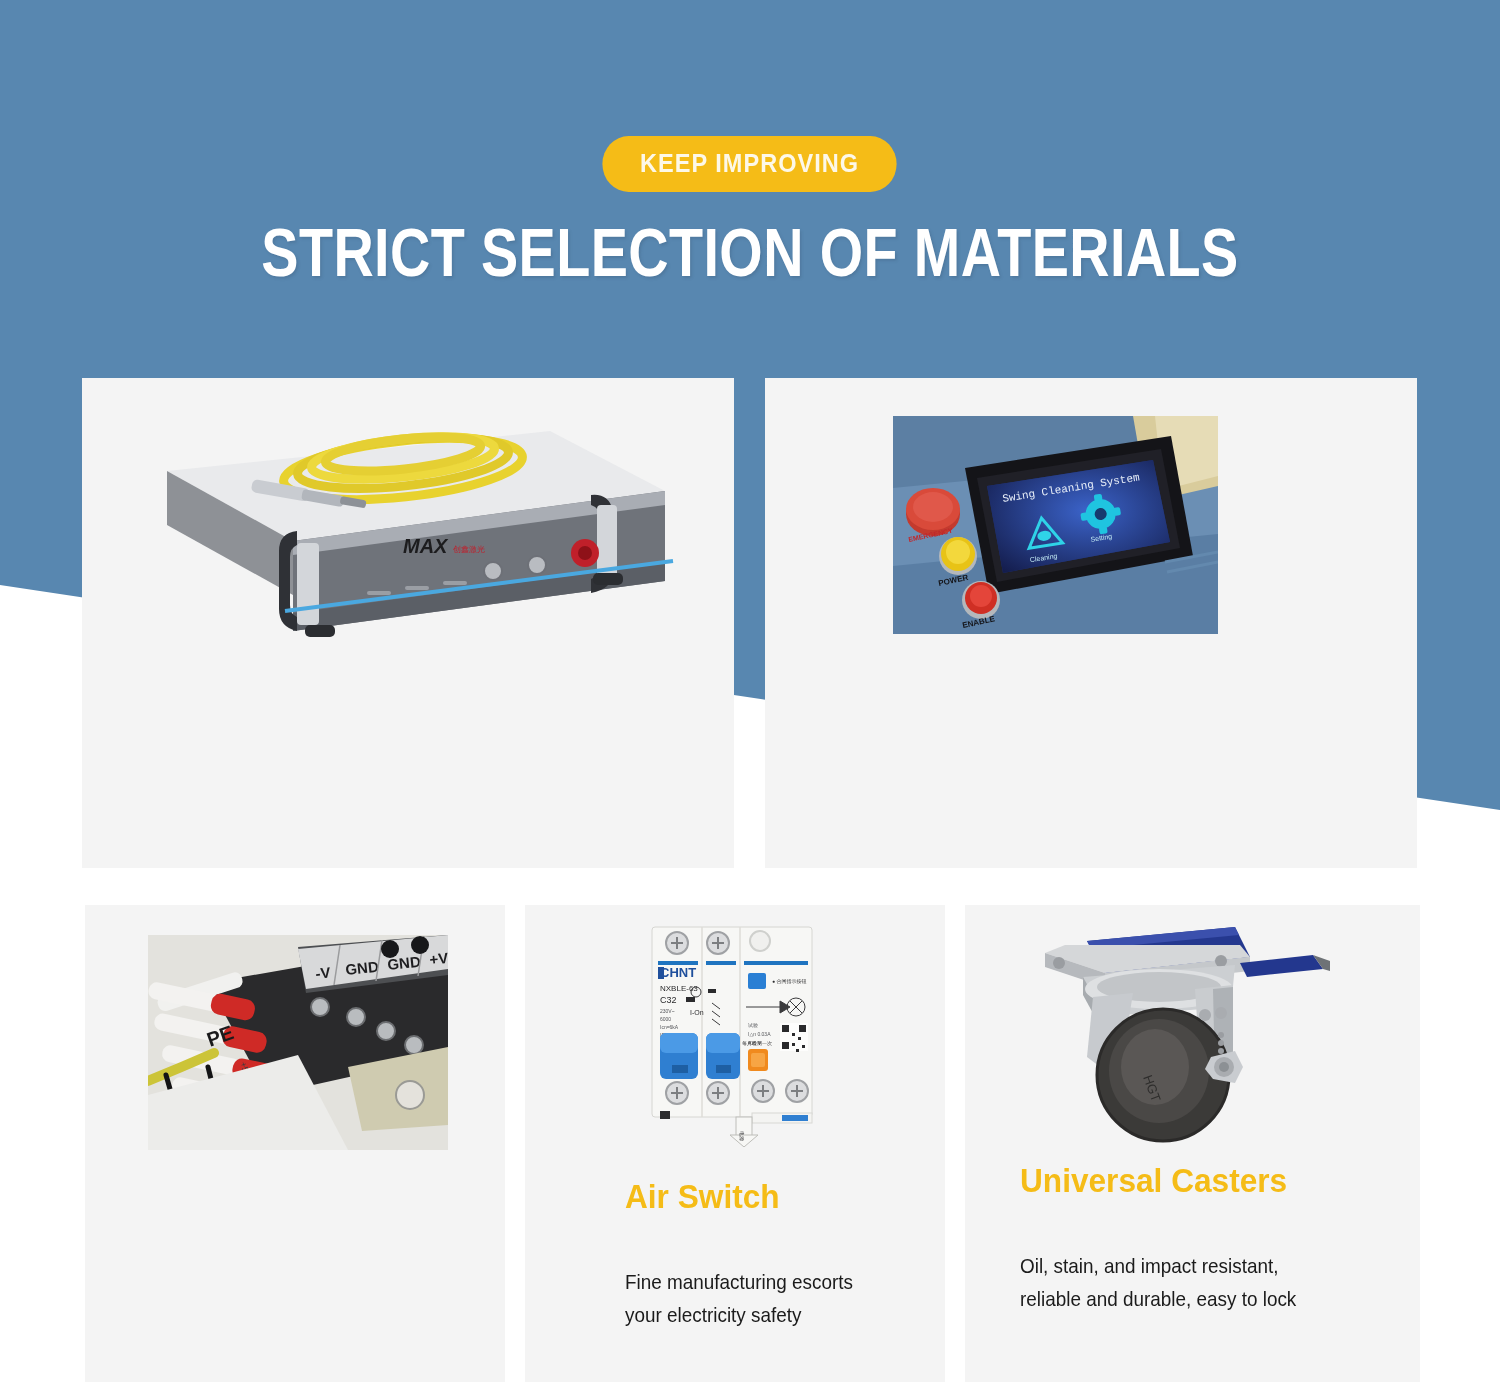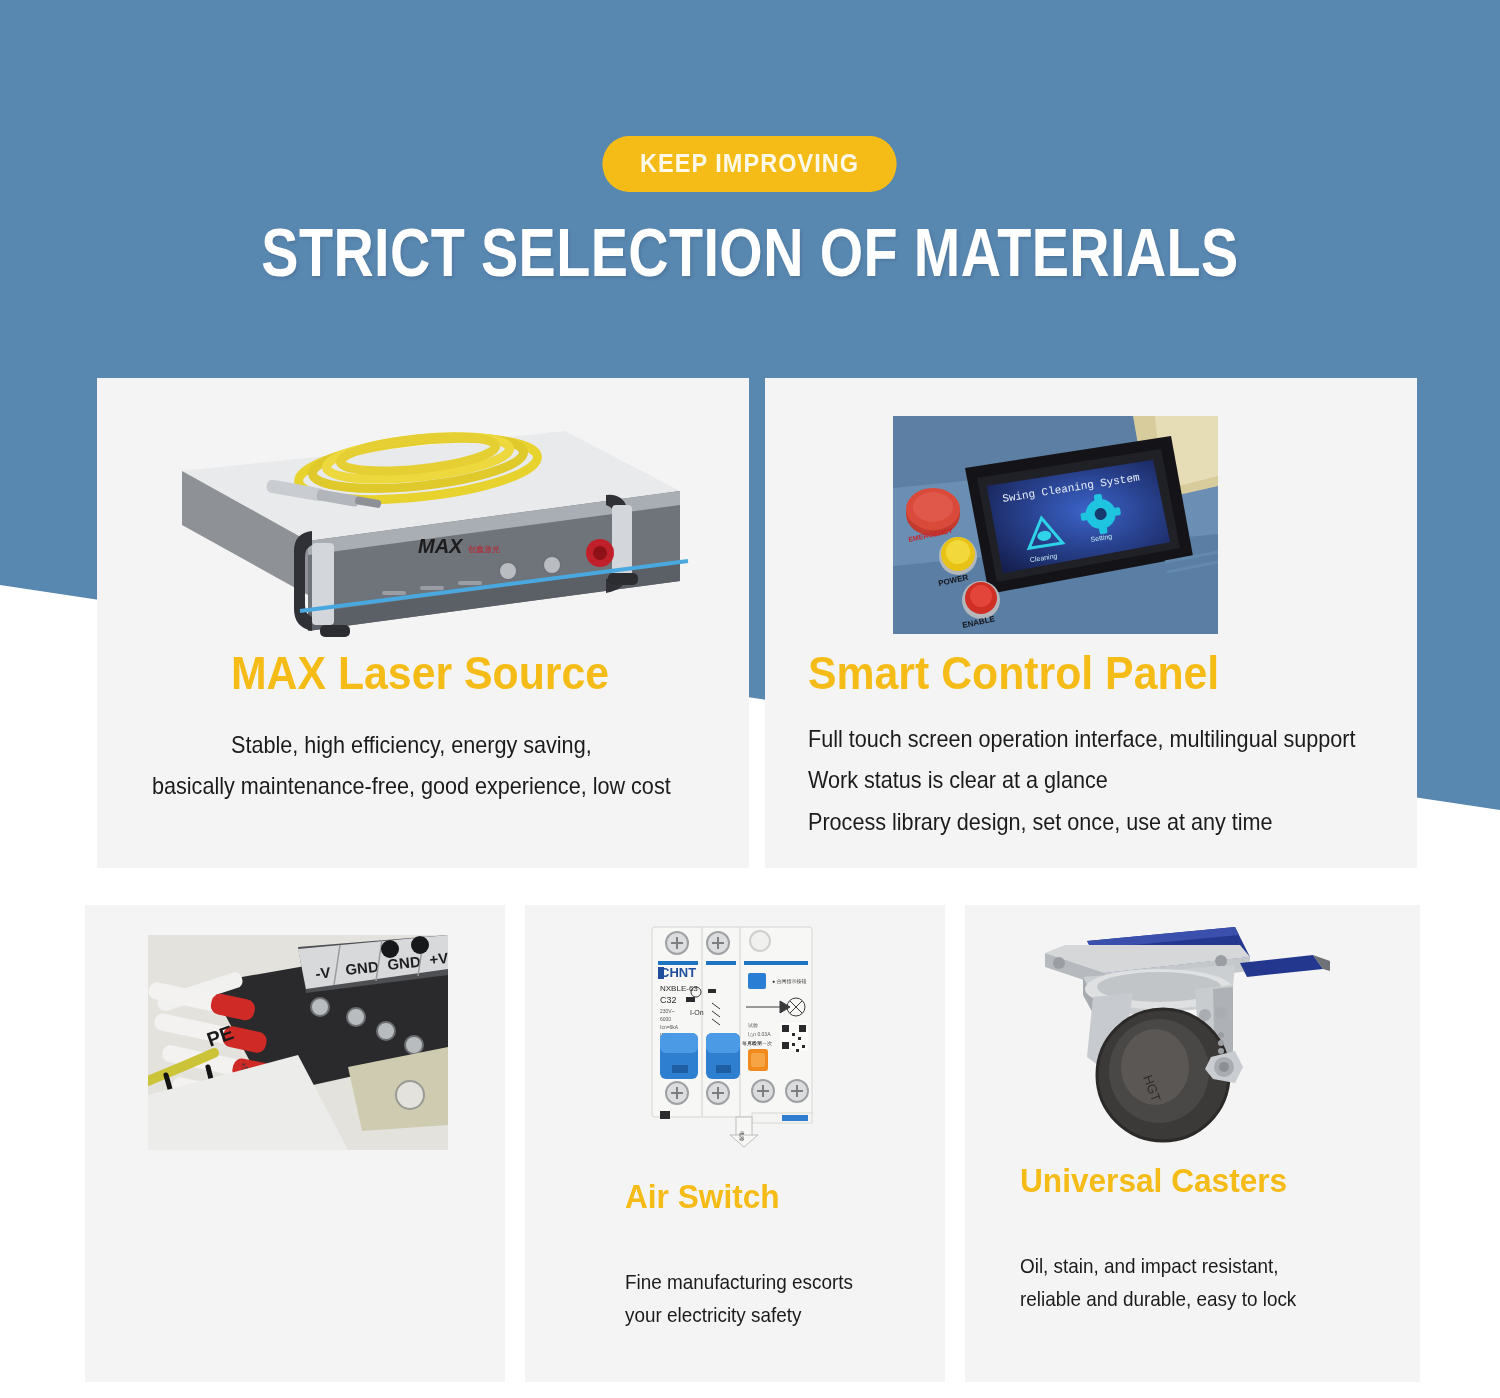--- a/index.html
+++ b/index.html
@@ -68,21 +68,21 @@
     z-index: 4;
   }
 
   
   .card {
     position: absolute;
     background: #f4f4f4;
     z-index: 3;
     overflow: hidden;
   }
-  .card-1 { left: 97px;  top: 378px; width: 652px; height: 490px; text-align: center; }
+  .card-1 { left: 82px;  top: 378px; width: 652px; height: 490px; }
   .card-2 { left: 765px; top: 378px; width: 652px; height: 490px; }
   .card-3 { left: 85px;  top: 905px; width: 420px; height: 477px; }
   .card-4 { left: 525px; top: 905px; width: 420px; height: 477px; }
   .card-5 { left: 965px; top: 905px; width: 455px; height: 477px; }
 
   .card-title {
     color: #f5bc17;
     font-weight: bold;
     line-height: 1;
     font-stretch: condensed;
@@ -180,27 +180,20 @@
         <circle cx="440" cy="140" r="14" fill="#c0202a"></circle>
         <circle cx="440" cy="140" r="7" fill="#8e1118"></circle>
 
         <g fill="#9a9ea4">
           <rect x="222" y="178" width="24" height="4" rx="2"></rect>
           <rect x="260" y="173" width="24" height="4" rx="2"></rect>
           <rect x="298" y="168" width="24" height="4" rx="2"></rect>
         </g>
       </svg>
     </div>
-    <div class="txt-block-1">
-      <div class="card-title">MAX Laser Source</div>
-      <div class="card-body">
-        <div>Stable, high efficiency, energy saving,</div>
-        <div>basically maintenance-free, good experience, low cost</div>
-      </div>
-    </div>
   </div>
 
   <div class="card card-2">
     <div class="img-frame frame-2">
       <svg width="325" height="218" viewBox="0 0 325 218">
         <rect x="0" y="0" width="325" height="218" fill="#6f93b8"></rect>
 
         <polygon points="0,0 325,0 325,218 0,218" fill="#6b8fb4"></polygon>
         <polygon points="0,0 325,0 325,40 0,72" fill="#5c7fa3"></polygon>
         <polygon points="0,150 325,118 325,218 0,218" fill="#5a7ea4"></polygon>
@@ -253,28 +246,20 @@
         <circle cx="88" cy="182" r="16" fill="#cf2f24"></circle>
         <circle cx="88" cy="180" r="11" fill="#e4453a"></circle>
         <text x="70" y="212" font-family="Liberation Sans, sans-serif" font-size="8" font-weight="bold" fill="#141418" transform="rotate(-12 70 212)">ENABLE</text>
 
         <g stroke="#6389ae" stroke-width="3" fill="none">
           <line x1="272" y1="146" x2="325" y2="136"></line>
           <line x1="274" y1="156" x2="325" y2="146"></line>
         </g>
       </svg>
     </div>
-    <div class="txt-block-2">
-      <div class="card-title">Smart Control Panel</div>
-      <div class="card-body">
-        <div>Full touch screen operation interface, multilingual support</div>
-        <div>Work status is clear at a glance</div>
-        <div>Process library design, set once, use at any time</div>
-      </div>
-    </div>
   </div>
 
   <div class="card card-3">
     <div class="img-frame frame-3">
       <svg width="300" height="215" viewBox="0 0 300 215">
         <rect x="0" y="0" width="300" height="215" fill="#e3e2dd"></rect>
 
         <polygon points="60,48 300,6 300,120 120,160" fill="#2a2a2c"></polygon>
         <polygon points="150,12 300,0 300,40 158,58" fill="#4d4f52"></polygon>
 

